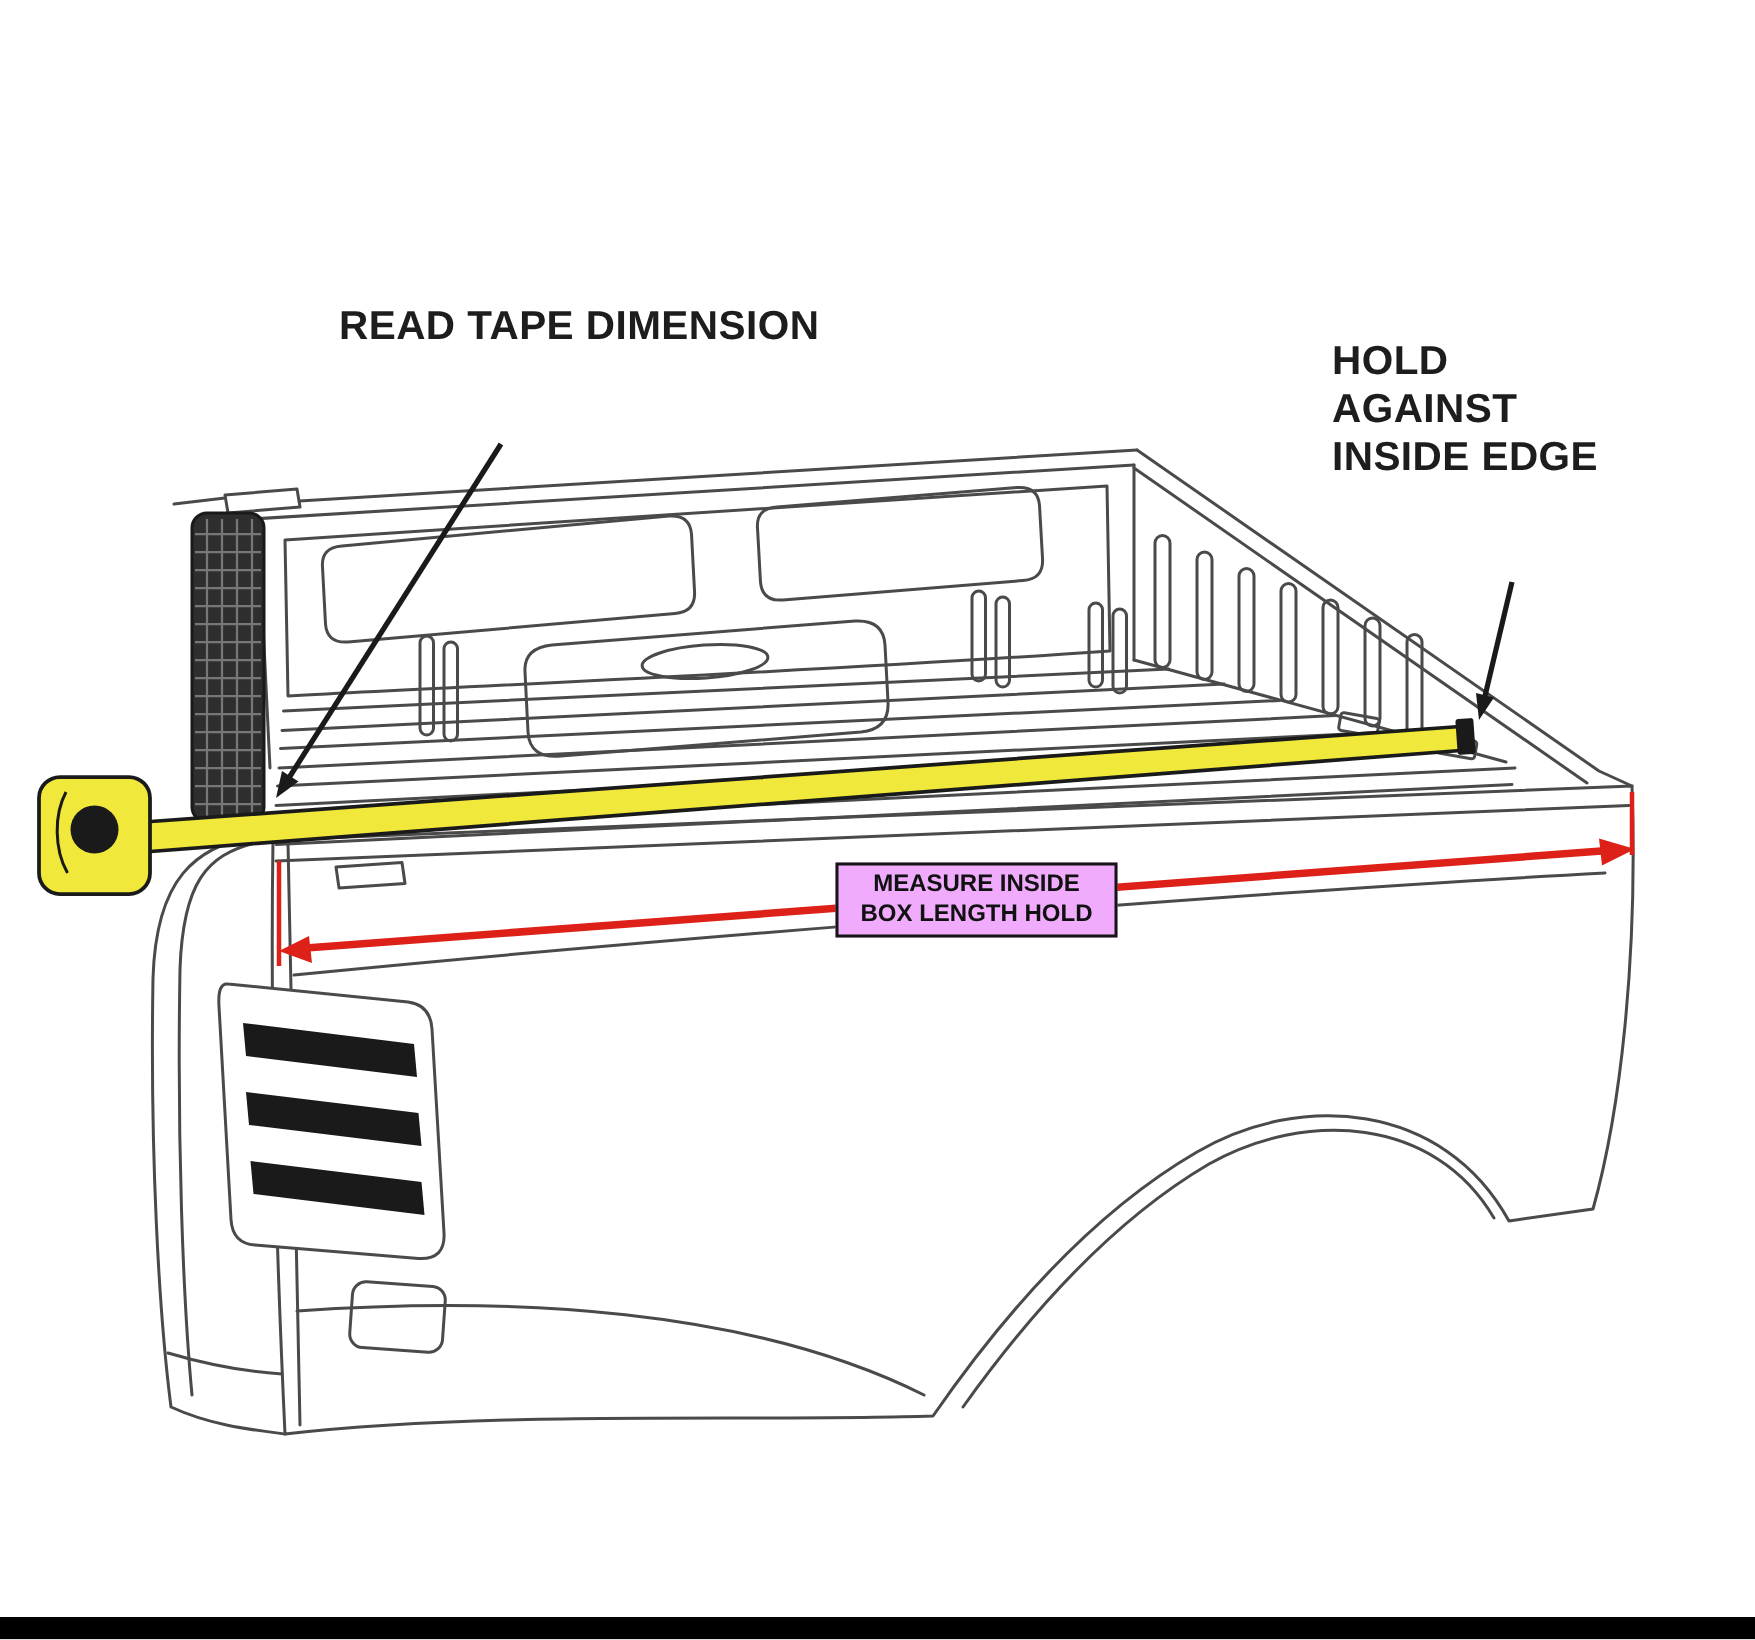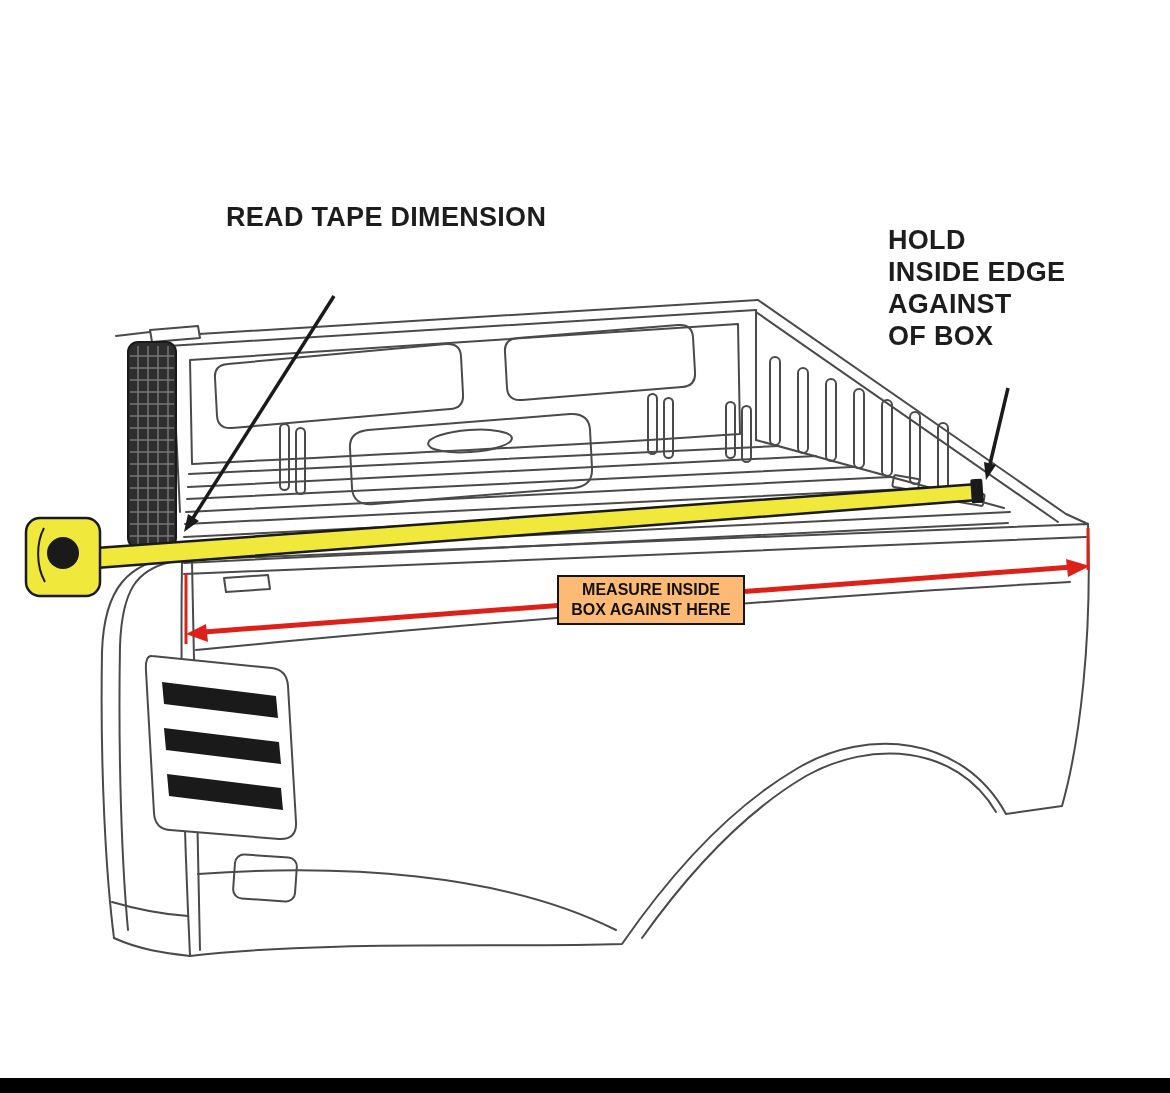--- a/index.html
+++ b/index.html
@@ -13,21 +13,21 @@
   .dark{ fill:#2e2e2e; stroke:#1a1a1a; stroke-width:2; }
   .tape{ fill:#f0e83a; stroke:#1a1a1a; stroke-width:2.5; stroke-linejoin:round; }
   .blk { fill:#1a1a1a; }
   .ann {
     position:absolute; font-weight:bold; color:#1d1d1d;
     font-size:27px; line-height:30px; letter-spacing:0.3px; white-space:nowrap;
   }
   .ann-right { line-height:32px; }
   .measure-box {
     position:absolute; left:557px; top:575px; width:184px;
-    background:#fdba74; border:2px solid #151515; text-align:center;
+    background:#f0abfc; border:2px solid #151515; text-align:center;
     font-weight:bold; font-size:16px; line-height:20px; color:#111111;
     padding:3px 0;
   }
   .footer-bar {
     position:absolute; left:0; top:1078px; width:1170px; height:15px;
     background:#000000;
   }
 </style>
 </head>
 <body>
@@ -143,25 +143,24 @@
       <polygon fill="#1a1a1a" points="986,480 996,465 984,462"></polygon>
     </g>
   </svg>
 
   <div class="ann" style="left:226px; top:202px;">
     <div>READ TAPE DIMENSION</div>
   </div>
 
   <div class="ann ann-right" style="left:888px; top:224px;">
     <div>HOLD</div>
+    <div>AGAINST</div>
     <div>INSIDE EDGE</div>
-    <div>AGAINST</div>
-    <div>OF BOX</div>
   </div>
 
   <div class="measure-box">
     <div>MEASURE INSIDE</div>
-    <div>BOX AGAINST HERE</div>
+    <div>BOX LENGTH HOLD</div>
   </div>
 
   <div class="footer-bar"></div>
 
 </div>
 
 </body></html>

